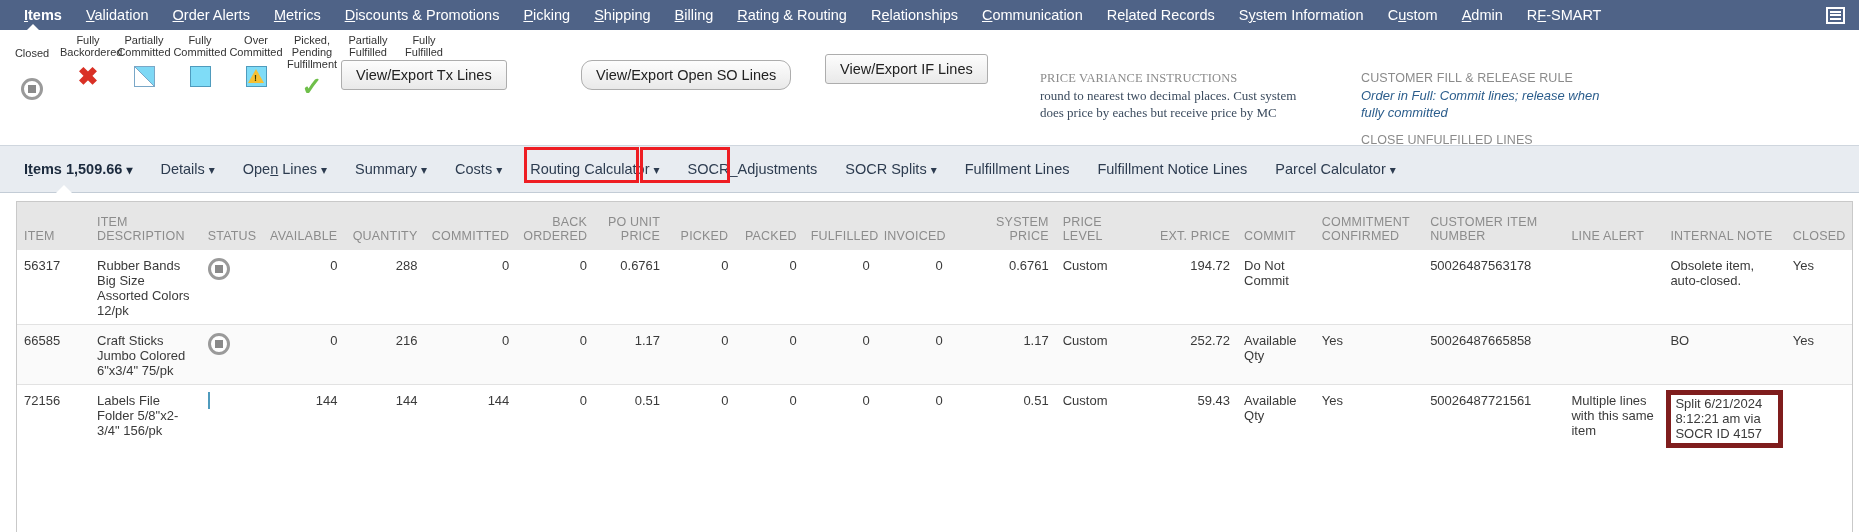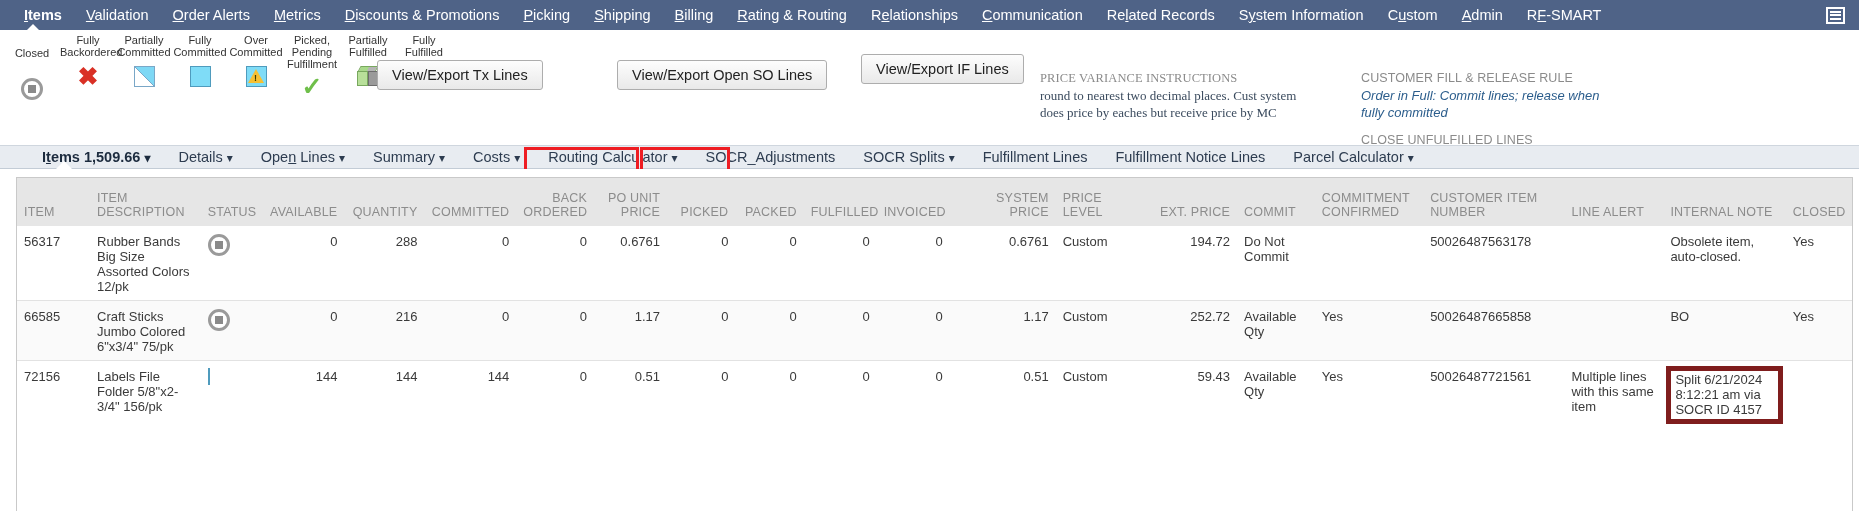--- a/index.html
+++ b/index.html
@@ -154,24 +154,23 @@
     background: linear-gradient(to bottom, #fdfdfd, #e9e9e9);
     border: 1px solid #adadad;
     border-radius: 3px;
     font-size: 14.5px;
     color: #222;
     padding: 6px 14px;
     line-height: 16px;
     white-space: nowrap;
     cursor: pointer;
     font-family: "Liberation Sans", sans-serif;
-    margin-left: 36px;
   }
   #btn-tx   { top: 30px; left: 341px; }
-  #btn-so   { top: 30px; left: 581px; }
+  #btn-so   { top: 30px; left: 581px; border-radius: 11px; }
   #btn-if   { top: 24px; left: 825px; }
 
   .notecol {
     position: absolute;
     font-size: 13px;
     line-height: 17px;
   }
   .notecol .nh {
     color: #8b8b8b;
     font-size: 12.5px;
@@ -181,27 +180,27 @@
   .notecol .nv.link { color: #2b5d8c; font-style: italic; }
   .notecol .nv.plain { color: #333; }
   #note-price { top: 40px; left: 1040px; width: 262px; font-family: Liberation Serif, serif; }
   #note-price .nv.plain { color: #3b4b5e; }
   #note-cust  { top: 40px; left: 1361px; width: 265px; }
   .note-gap { height: 11px; }
   #note-pog { position:absolute; top: 114px; left: 1066px; font-size: 13px; color:#3b4b5e; }
 
   
   .tabbar {
-    height: 24px;
+    height: 48px;
     background: #e8ecf1;
     border-top: 1px solid #cfd6de;
     border-bottom: 1px solid #c3ccd6;
     display: flex;
     align-items: center;
-    padding-left: 28px;
+    padding-left: 10px;
     box-sizing: border-box;
     position: relative;
     font-size: 14.5px;
   }
   .tabbar .tab {
     padding: 0 14px;
     line-height: 34px;
     color: #2d3c50;
     white-space: nowrap;
     cursor: pointer;

